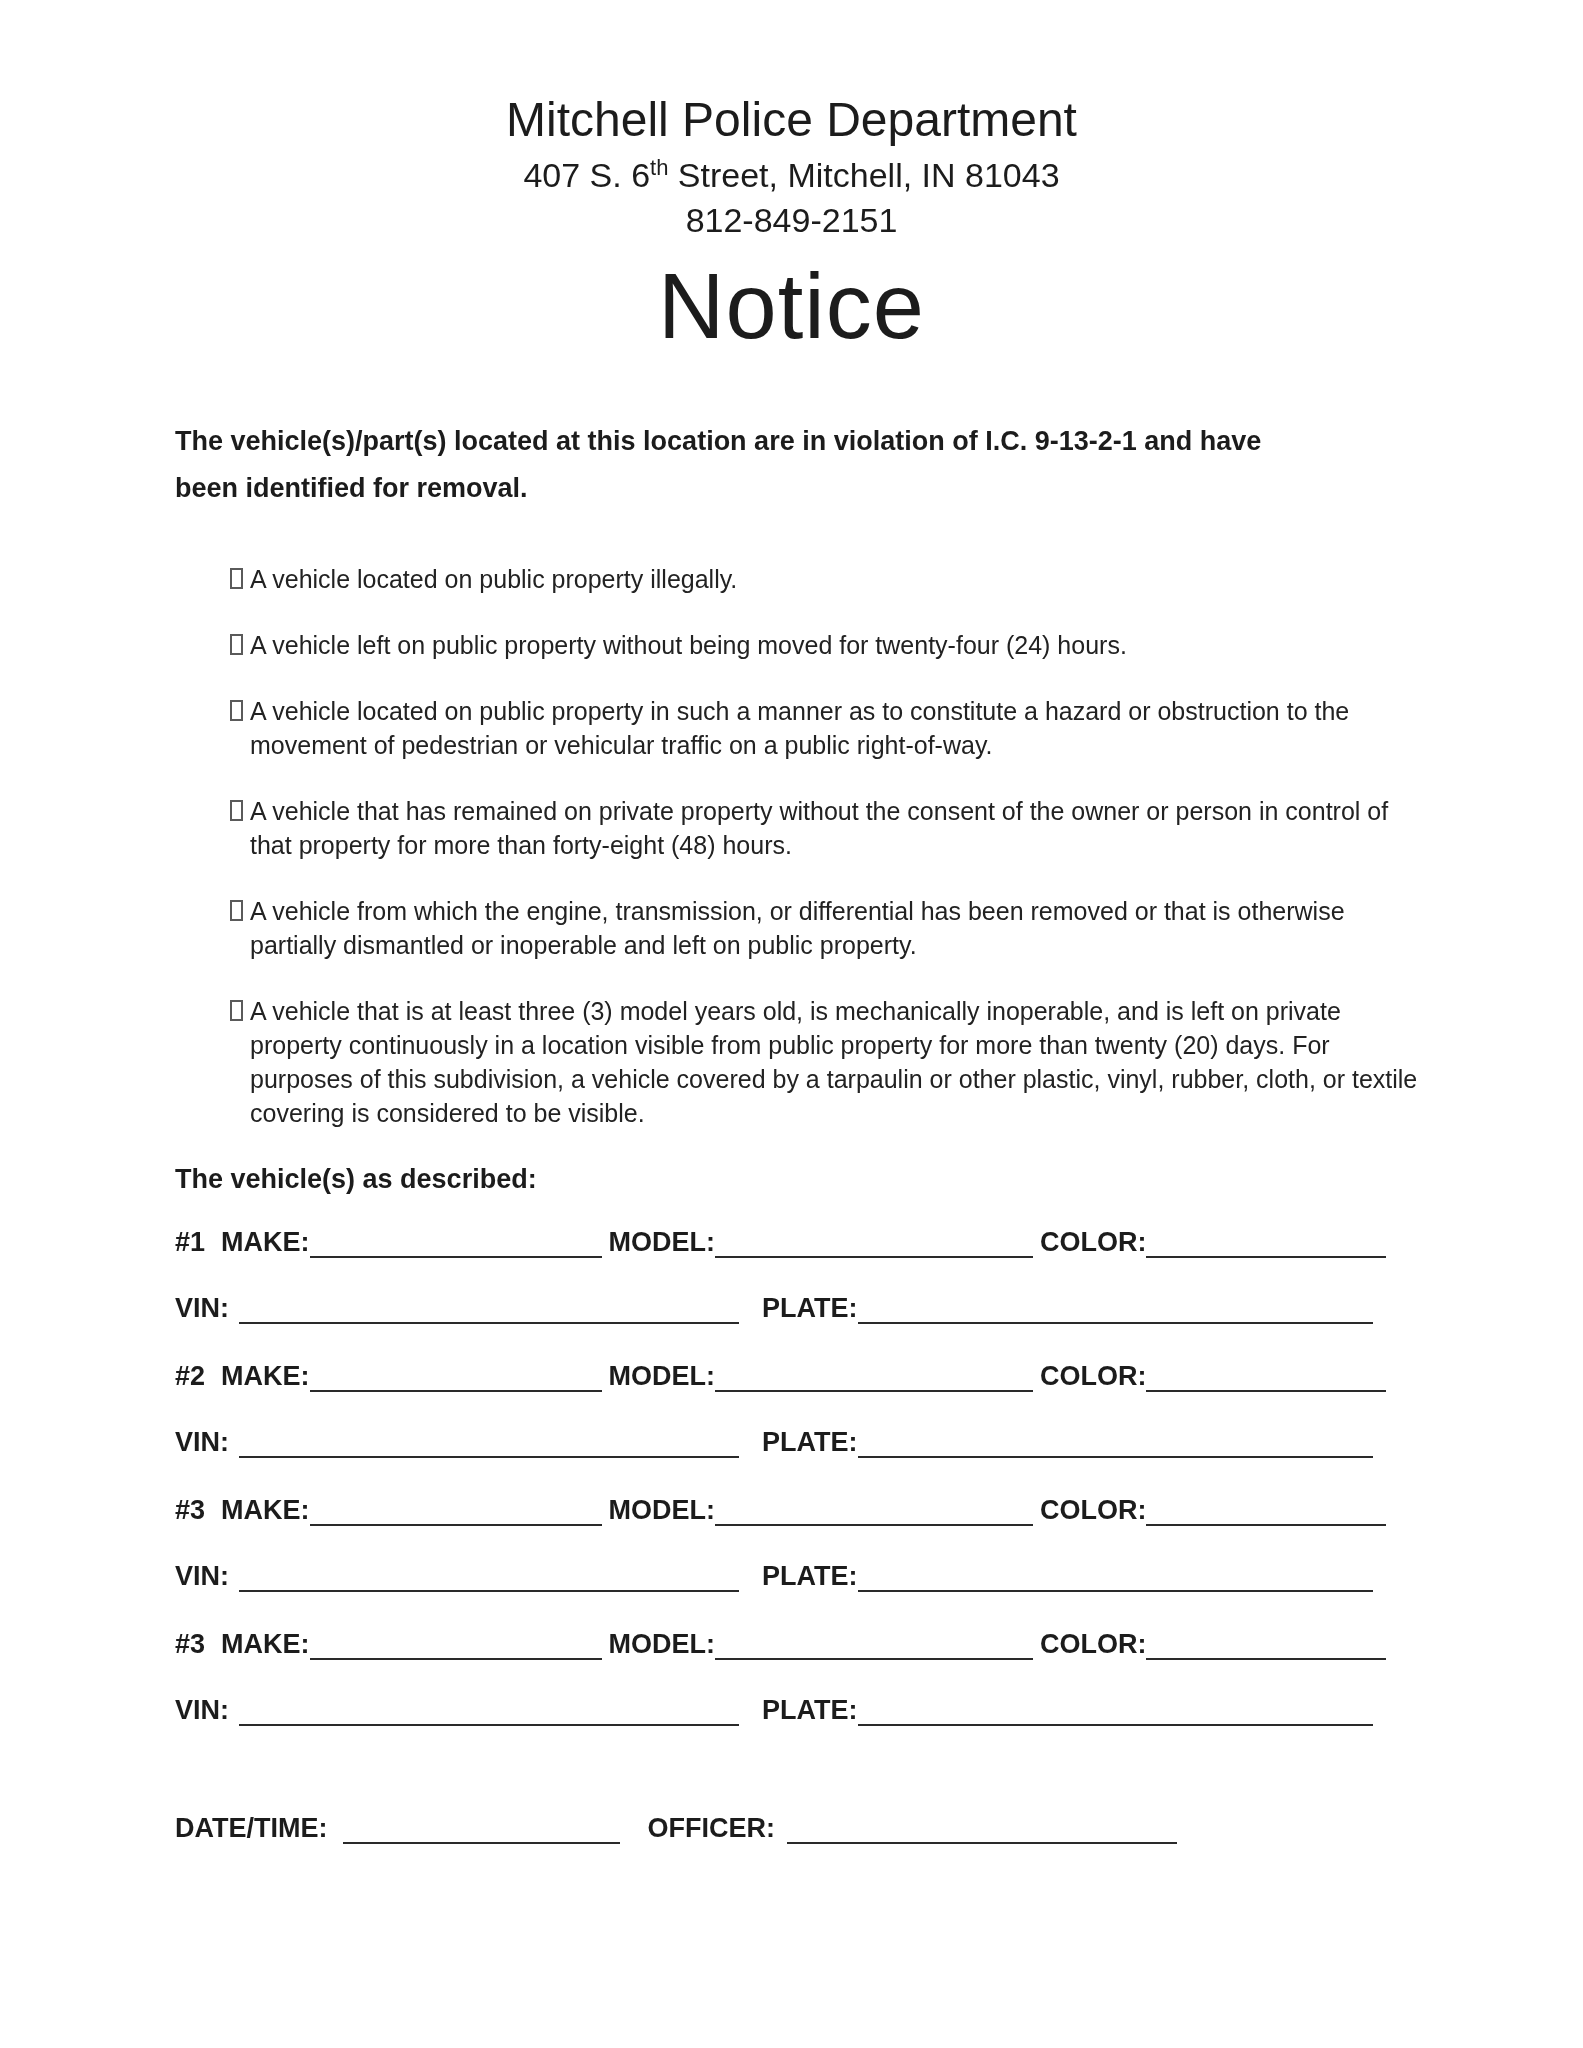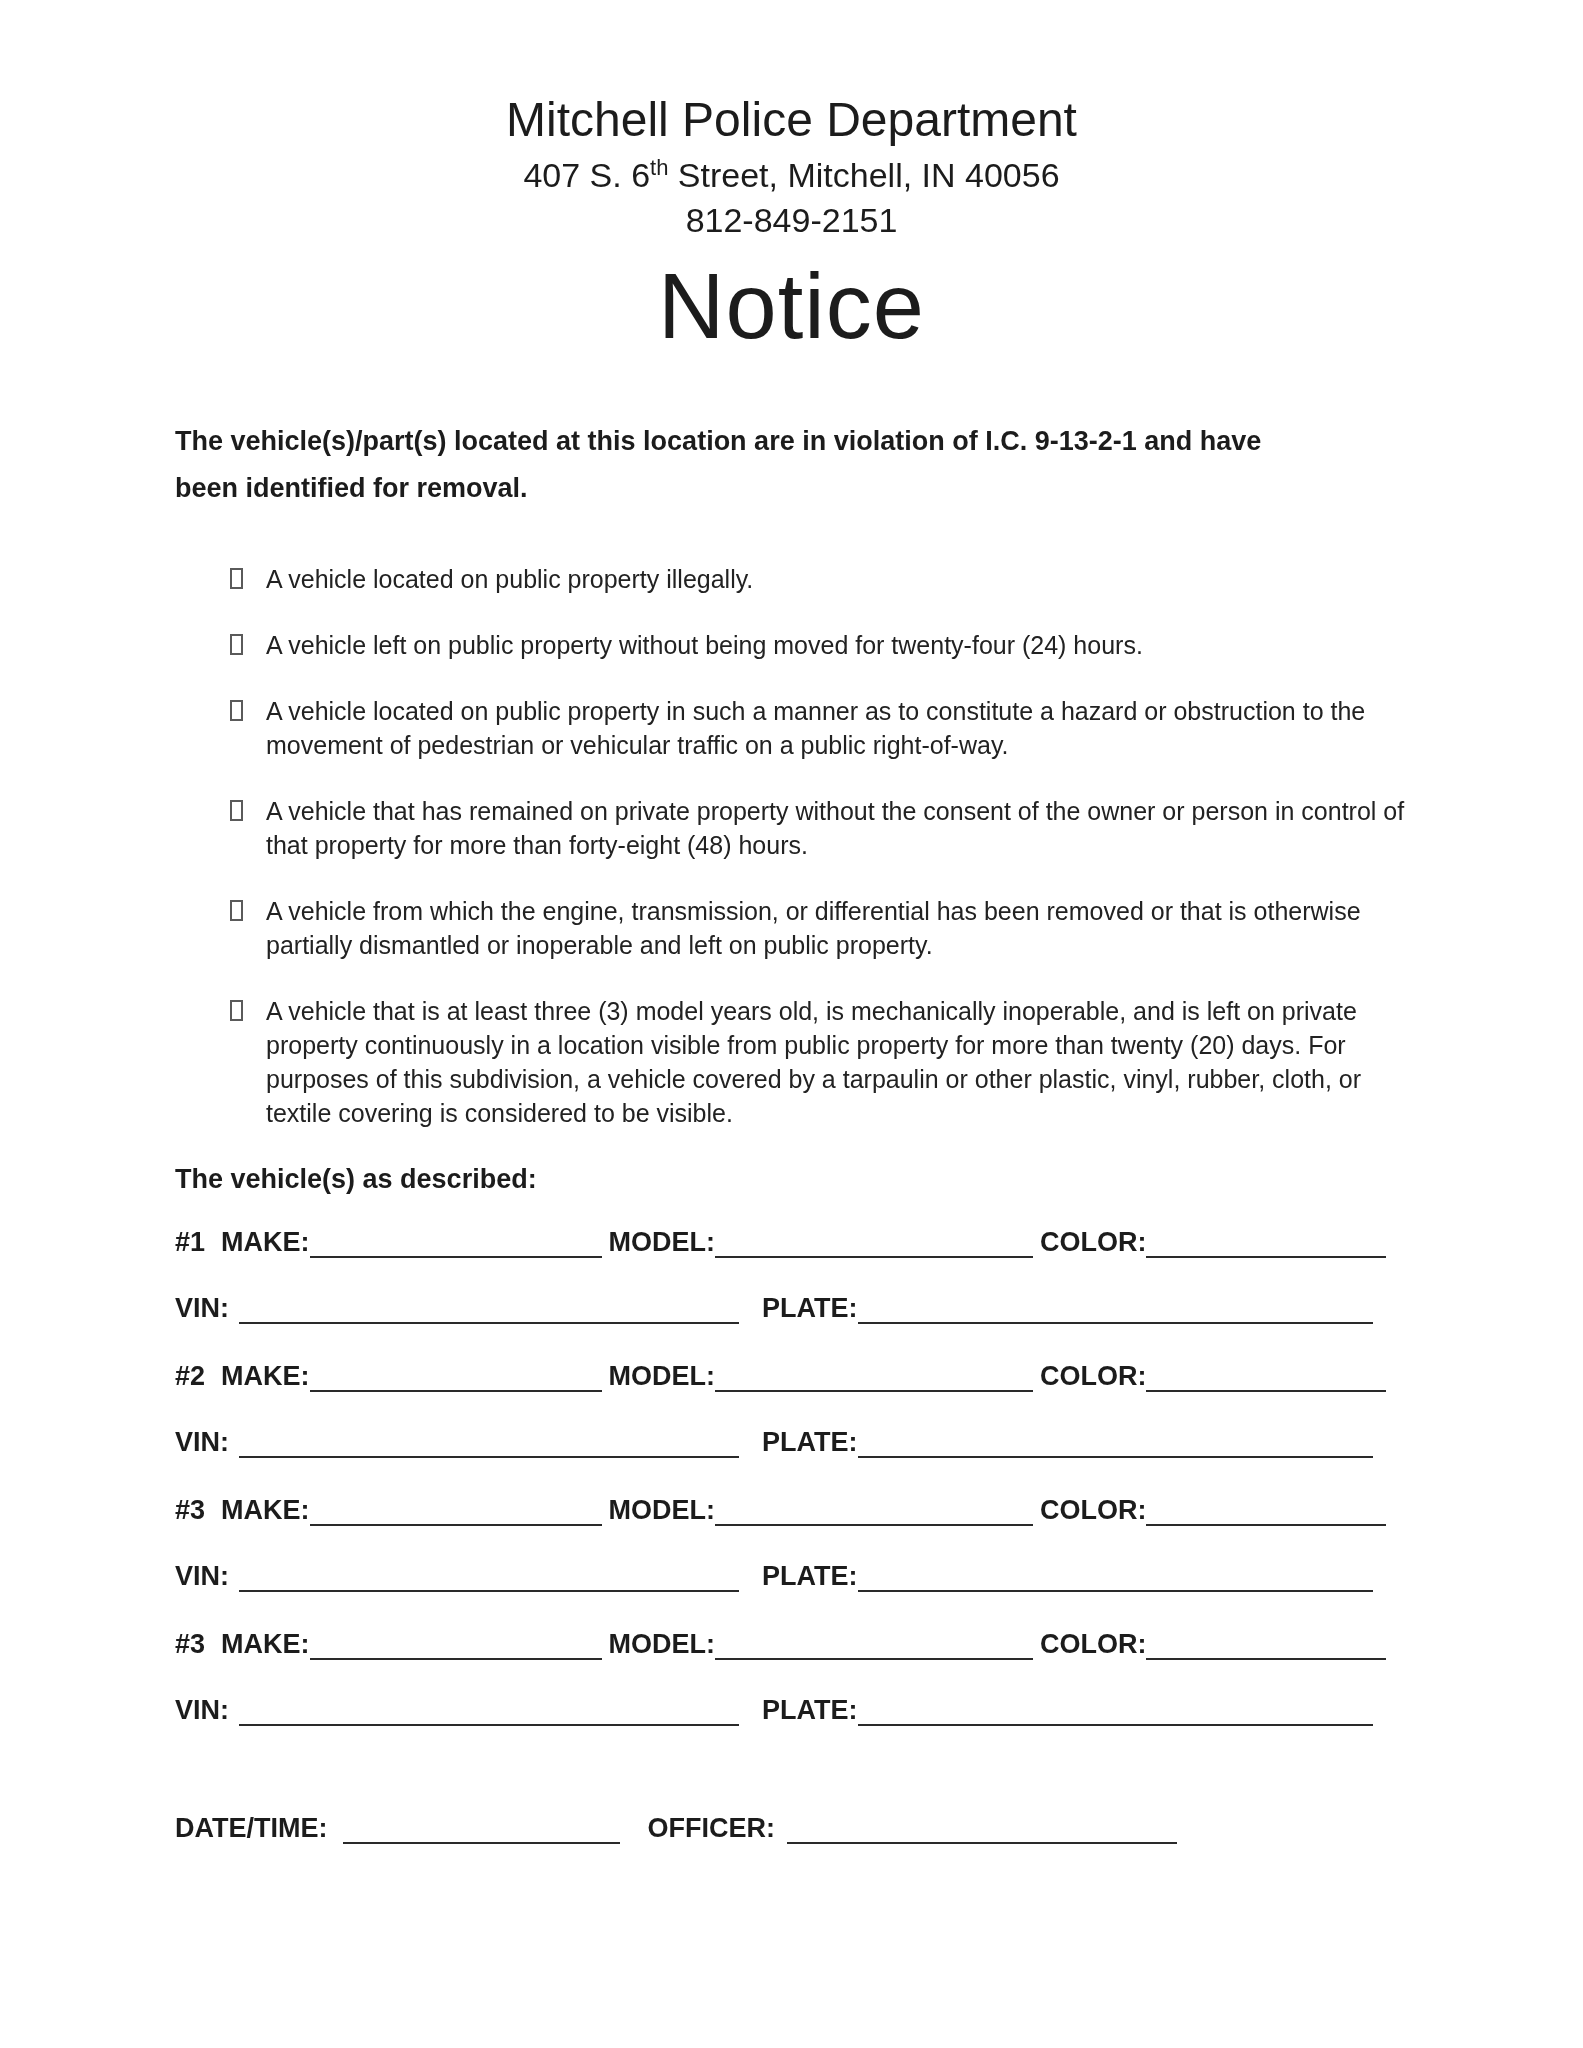--- a/index.html
+++ b/index.html
@@ -20,21 +20,21 @@
   .title { font-size:92px; line-height:100px; font-weight:400; letter-spacing:1px; margin-top:14px; }
 
   .content { padding-left:175px; padding-right:120px; }
 
   .intro { margin-top:62px; font-size:27px; font-weight:700; line-height:47px; }
   .intro span { display:block; }
 
   ul.violations { list-style:none; margin-top:50px; margin-left:55px; }
   ul.violations li {
     position:relative;
-    padding-left:36px;
+    padding-left:20px;
     width:1200px;
     font-size:25px; line-height:34px;
     margin-bottom:32px;
     color:#222;
   }
   .cbox {
     position:absolute; left:0; top:6px;
     width:13px; height:21px;
     border:2px solid #5a5a5a;
     background:#fff;
@@ -67,21 +67,21 @@
   .vin-row  { margin-top:32px; }
   .date-row { margin-top:84px;gap:12px; }
 </style>
 </head>
 <body>
 
 <div class="page">
 
   <div class="doc-header">
     <div class="dept">Mitchell Police Department</div>
-    <div class="addr"><span>407 S. 6</span><sup>th</sup><span> Street, Mitchell, IN 40056</span></div>
+    <div class="addr"><span>407 S. 6</span><sup>th</sup><span> Street, Mitchell, IN 81043</span></div>
     <div class="phone">812-849-2151</div>
     <div class="title">Notice</div>
   </div>
 
   <div class="content">
 
     <p class="intro">
       <span>The vehicle(s)/part(s) located at this location are in violation of I.C. 9-13-2-1 and have</span>
       <span>been identified for removal.</span>
     </p>

